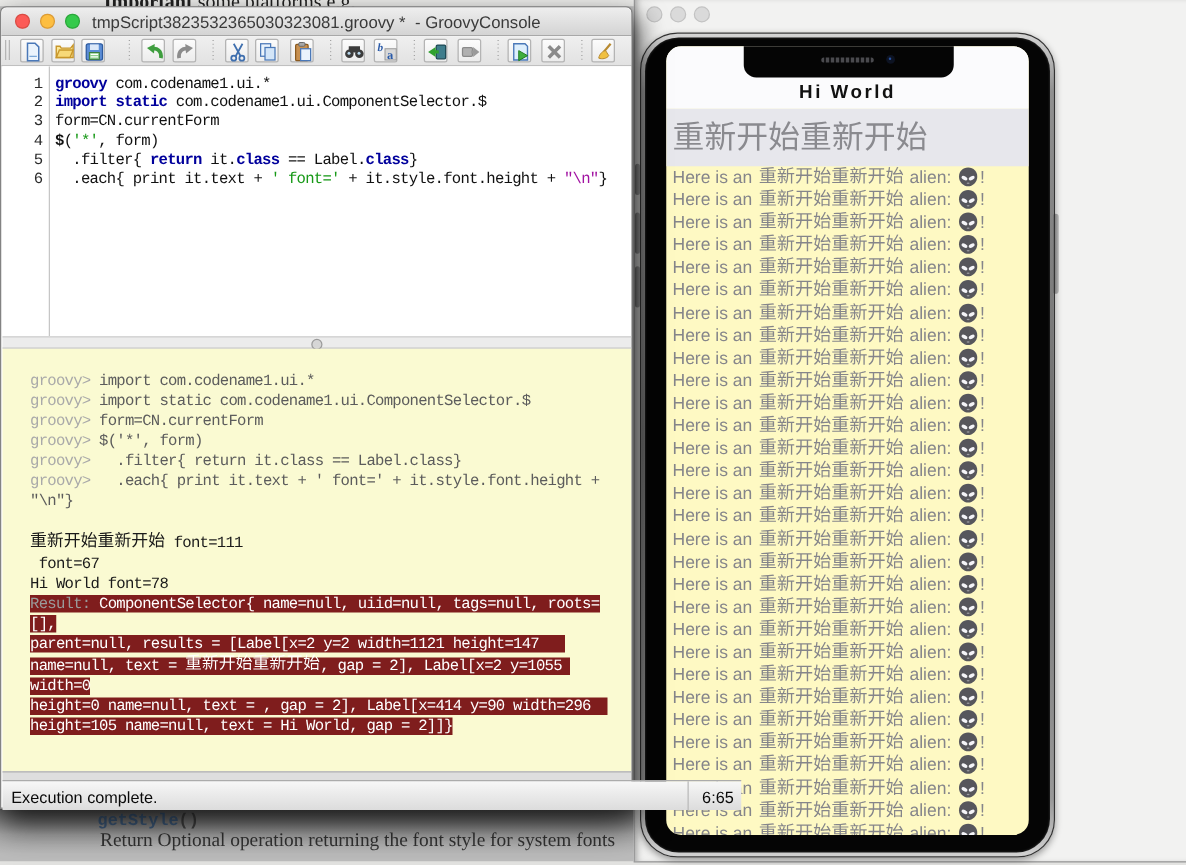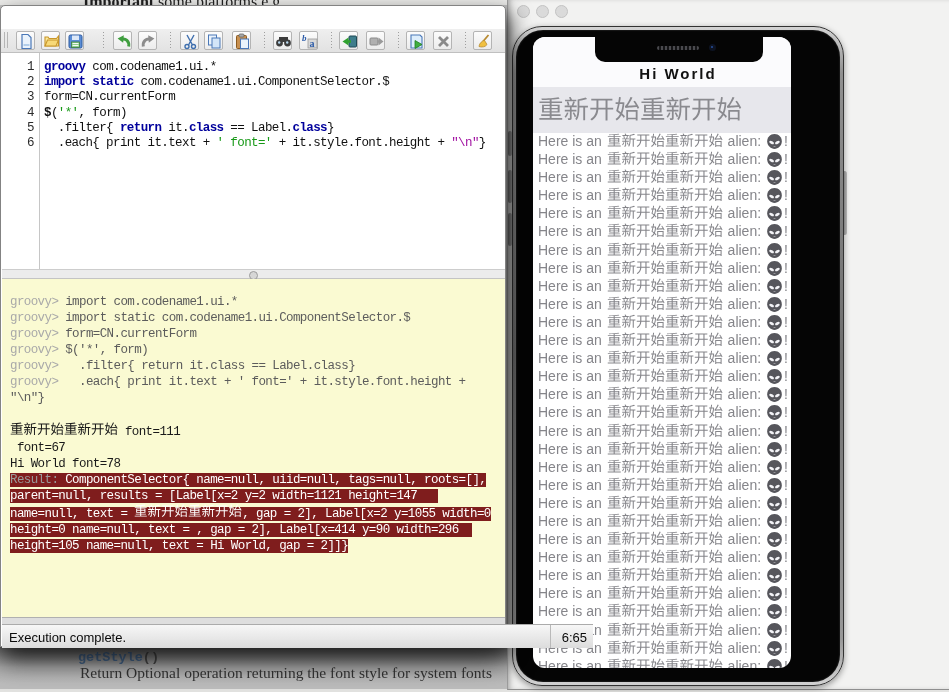--- a/index.html
+++ b/index.html
@@ -12,21 +12,21 @@
 #gstyle{left:78px;top:650px;font-family:"Liberation Mono",monospace;font-weight:bold;font-size:13.5px;color:#47688e;letter-spacing:0px}
 #gstyle .p{color:#4a4a4a}
 #serifline{left:80px;top:664px;font-family:"Liberation Serif",serif;font-size:15.5px;color:#343434;white-space:pre}
 #botstrip{left:0;top:689px;width:949px;height:3px;background:#e3e3e1}
 
 #rwin{left:507px;top:0;width:442px;height:689px;background:#f2f2f1;border-left:1px solid #9e9e9e;border-bottom:1px solid #8f8f8f;box-shadow:inset 4px 0 6px -3px rgba(0,0,0,.35)}
 .rdot{position:absolute;width:11px;height:11px;border-radius:50%;background:#dadada;border:1px solid #c3c3c3;top:5px}
 
 #phone{left:512px;top:26px;width:330px;height:658px;border-radius:30px;background:linear-gradient(180deg,#d4d4d4,#909090 7%,#6e6e6e 50%,#989898 93%,#d2d2d2);border:1px solid #333;box-shadow:inset 2px 0 2px rgba(255,255,255,.35),inset -2px 0 2px rgba(255,255,255,.35);box-shadow:0 2px 6px rgba(0,0,0,.4)}
 #bezel{position:absolute;left:3px;top:3px;right:3px;bottom:3px;border-radius:27px;background:#050505;box-shadow:inset 0 0 2px rgba(255,255,255,.25)}
-#screen{left:533px;top:37px;width:258px;height:631px;border-radius:12px;background:#ffffff;overflow:hidden}
+#screen{left:533px;top:37px;width:290px;height:631px;border-radius:12px;background:#fef9c3;overflow:hidden}
 #hdr{position:absolute;left:0;top:0;width:290px;height:50px;background:#fbfbfd}
 #hiw{position:absolute;left:0;top:28px;width:290px;text-align:center;font-size:15px;letter-spacing:2px;font-weight:bold;color:#111}
 #band{position:absolute;left:0;top:50px;width:290px;height:46px;background:#e7e7ec}
 #bigt{position:absolute;left:5px;top:59px;color:#8a8a8f}
 #rows{position:absolute;left:5px;top:96px;width:285px}
 .row{height:18.1px;font-size:14px;color:#85858a;white-space:pre;display:flex;align-items:flex-start}
 .row svg{margin:0 1px}
 #notch{left:595px;top:37px;width:168px;height:25px;background:#050505;border-radius:0 0 10px 10px}
 #spk{position:absolute;left:62px;top:9px;width:42px;height:4px;border-radius:2px;background:repeating-linear-gradient(90deg,#4a4a4e 0 2px,#141416 2px 4px)}
 #cam{position:absolute;left:114px;top:7px;width:7px;height:7px;border-radius:50%;background:#0d1322}
@@ -54,21 +54,21 @@
 #code pre{margin:0;padding-top:7px;font-family:"Liberation Mono",monospace;font-size:12.5px;line-height:15.2px;letter-spacing:-.6px;color:#111;white-space:pre}
 .kw{color:#00009c;font-weight:bold}
 .str{color:#179917}
 .gstr{color:#a111a1}
 .bb{font-weight:bold}
 
 #split{position:absolute;left:1px;top:263px;width:503px;height:10px;background:#ececec;border-top:1px solid #cdcdcd;border-bottom:1px solid #c4c4c4;box-sizing:border-box}
 #split i{position:absolute;left:247px;top:1px;width:7px;height:7px;border-radius:50%;background:#d6d6d6;border:1px solid #9b9b9b}
 
 #console{position:absolute;left:1px;top:273px;width:503px;height:338px;background:#fafad2;overflow:hidden}
-#console pre{margin:0;padding:15px 0 0 8px;font-family:"Liberation Mono",monospace;font-size:12.5px;line-height:16px;letter-spacing:-.6px;color:#1a1a1a;white-space:pre-wrap}
+#console pre{margin:14px;padding:4px 0 0 8px;font-family:"Liberation Mono",monospace;font-size:12.5px;line-height:16px;letter-spacing:-.6px;color:#1a1a1a;white-space:pre-wrap}
 .gp{color:#a9a9a9}
 .gc{color:#5c5c5c}
 .sel{background:#7f1d1d;color:#fff}
 .selg{color:#9a9a9a}
 #gap{position:absolute;left:1px;top:611px;width:503px;height:8px;background:#dedede;border-top:1px solid #b0b0b0;box-sizing:border-box}
 #sbar{position:absolute;left:1px;top:618px;width:591px;height:23px;background:linear-gradient(180deg,#f7f7f7,#dcdcdc);border-top:1px solid #ababab}
 #sbar .msg{position:absolute;left:7px;top:5px;font-size:13px;color:#0a0a0a}
 #sbar .pos{position:absolute;right:6px;top:5px;font-size:13px;color:#0a0a0a}
 #sbar .vd{position:absolute;right:42px;top:0;width:1px;height:23px;background:#b9b9b9}
 .cjk{fill:currentColor}
@@ -289,20 +289,26 @@
     </div>
 </div>
 <div class="abs" id="notch">
     <div id="spk"></div>
     <div id="cam">
       <i></i>
     </div>
   </div>
 
 <div class="abs" id="lwin">
+  <div id="tbar">
+    <div id="title">tmpScript3823532365030323081.groovy *  - GroovyConsole</div>
+    <div class="tl" id="tlr"></div>
+      <div class="tl" id="tly"></div>
+      <div class="tl" id="tlg"></div>
+  </div>
   <div id="toolbar">
       <div class="grip" style="left:3px"></div>
       <div class="grip" style="left:6px"></div>
       <div class="tbtn" style="left:15px">
         <svg width="17" height="17" viewBox="0 0 17 17">
           <path d="M4 1.5h6l3 3v11H4z" fill="#eaf3fc" stroke="#4a78b8" stroke-width="1.2"></path>
           <path d="M5.5 12h6" stroke="#7aa8d8"></path>
         </svg>
       </div>
       <div class="tbtn" style="left:39.5px">

